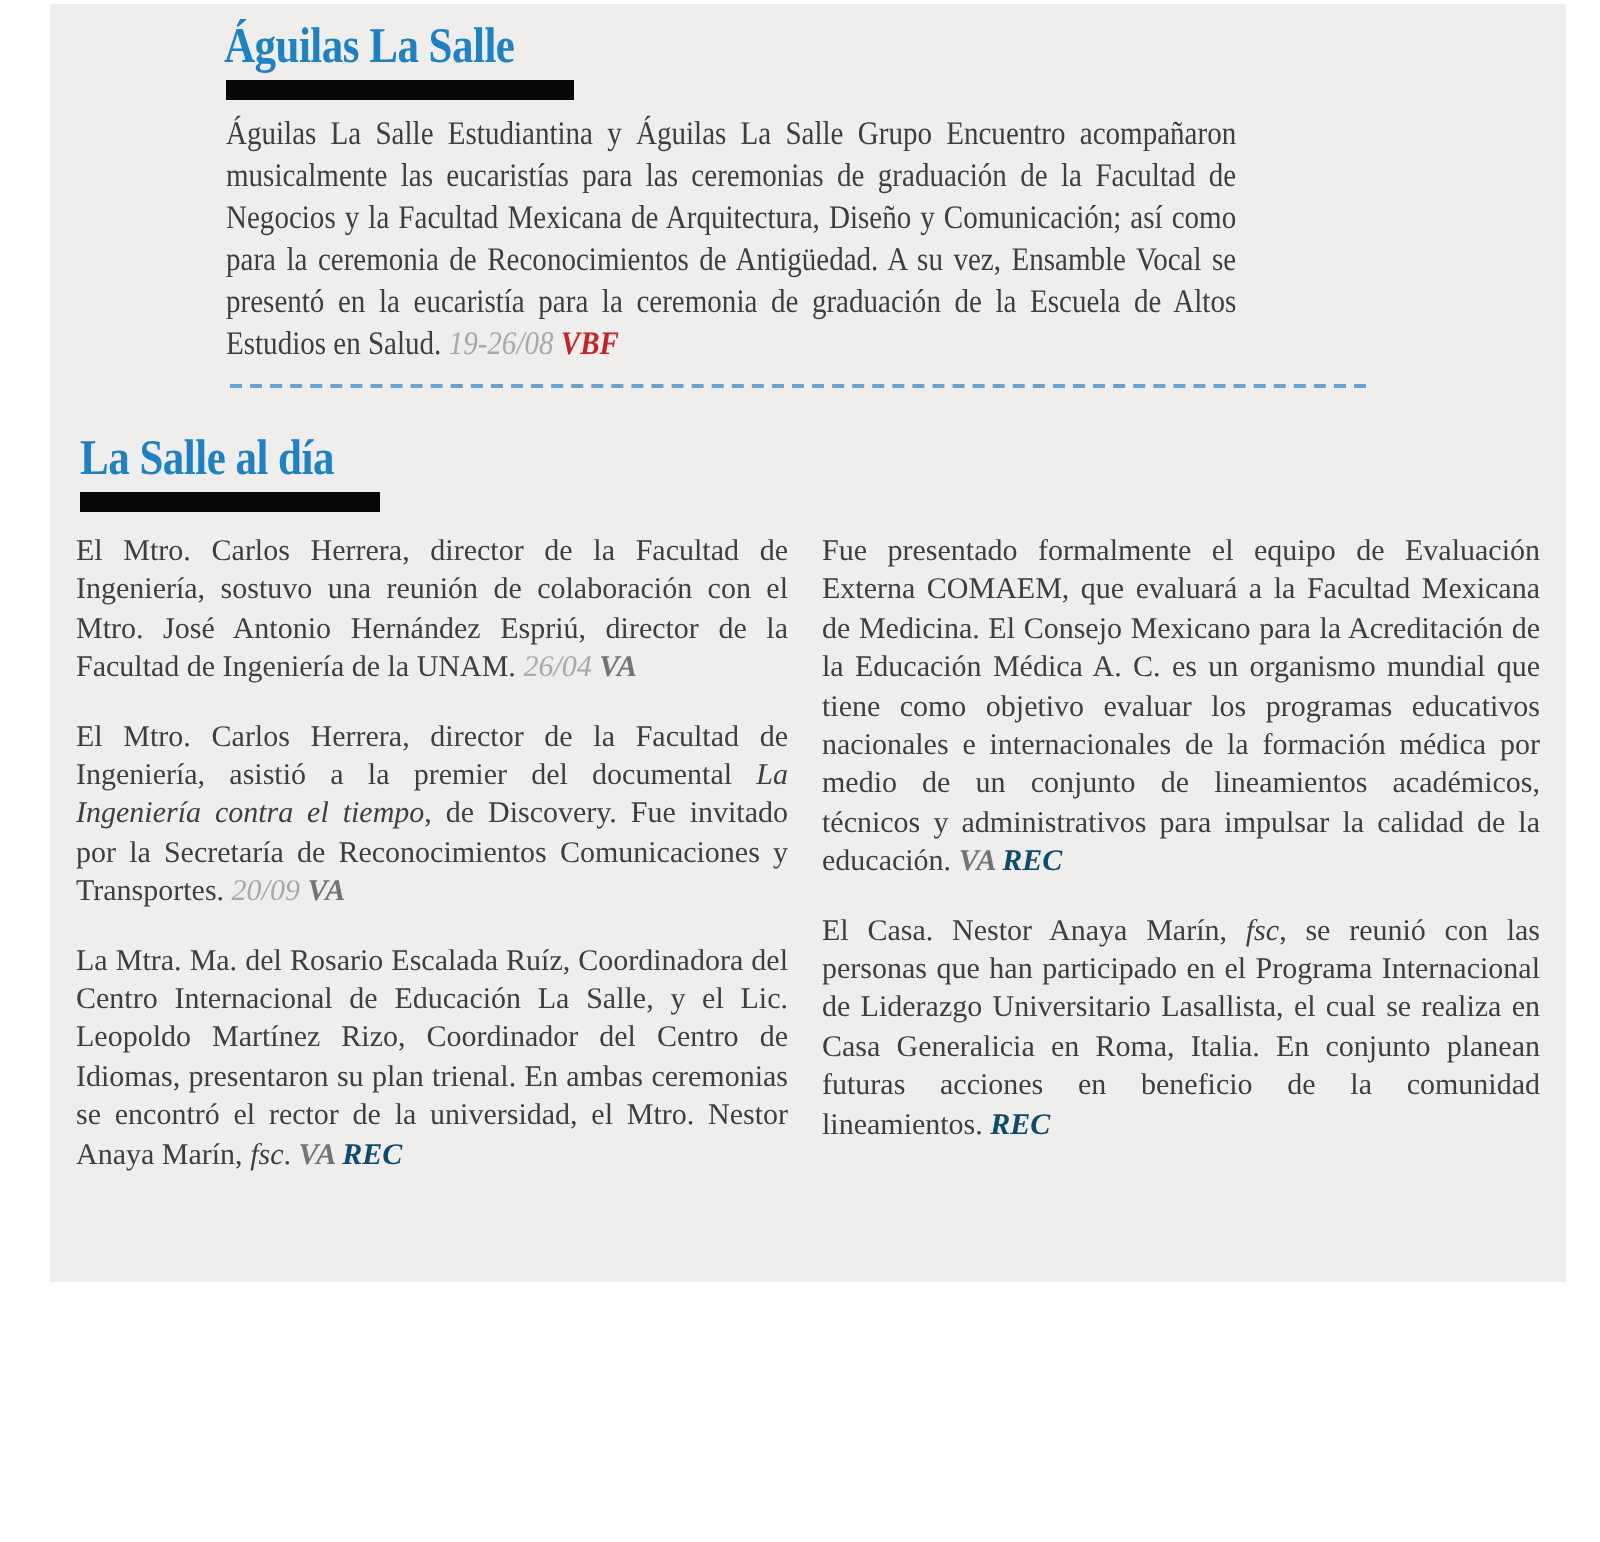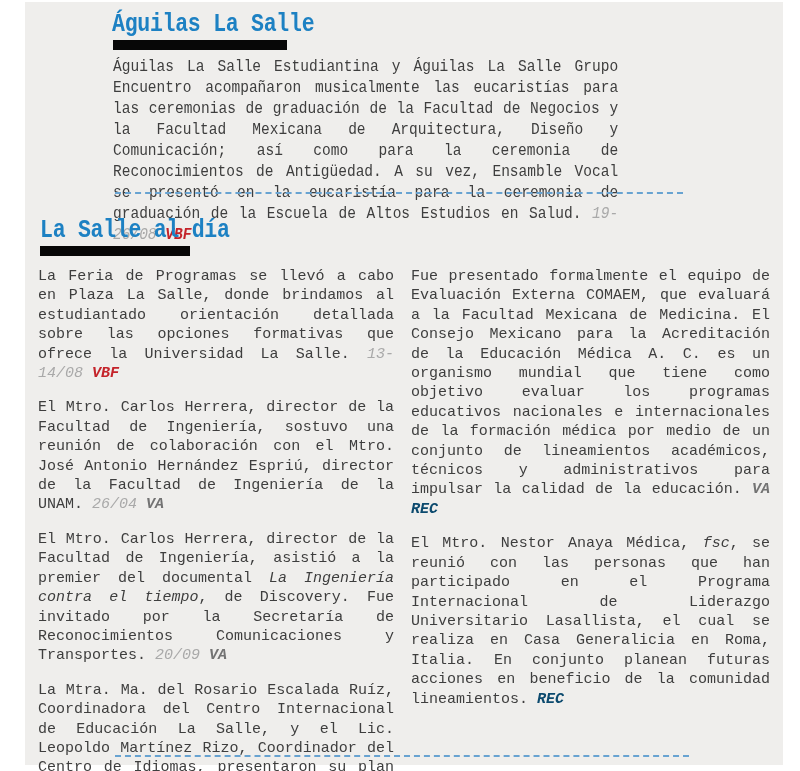--- a/index.html
+++ b/index.html
@@ -1,23 +1,23 @@
 <!DOCTYPE html>
 <html><head>
 <meta charset="utf-8">
 <style>
   * { margin: 0; padding: 0; box-sizing: border-box; }
   html, body { background: #ffffff; }
   .canvas {
     position: relative;
     width: 800px;
-    height: 771px;
+    height: 641px;
     background: #ffffff;
     overflow: hidden;
-    font-family: Liberation Mono, monospace;
+    font-family: Liberation Serif, serif;
   }
   .page-bg {
     position: absolute;
     left: 25px; top: 2px;
     width: 758px; height: 763px;
     background: #efeeec;
   }
   .section-title {
     position: absolute;
     color: #1d81c3;
@@ -83,25 +83,24 @@
 
   <p class="lead-para"><span>Águilas La Salle Estudiantina y Águilas La Salle Grupo Encuentro acompañaron musicalmente las eucaristías para las ceremonias de graduación de la Facultad de Negocios y la Facultad Mexicana de Arquitectura, Diseño y Comunicación; así como para la ceremonia de Reconocimientos de Antigüedad. A su vez, Ensamble Vocal se presentó en la eucaristía para la ceremonia de graduación de la Escuela de Altos Estudios en Salud. </span><span class="run-date">19-26/08 </span><span class="run-vbf">VBF</span></p>
 
   <div class="divider divider-mid"></div>
 
   <h2 class="section-title title-aldia">La Salle al día</h2>
   <div class="title-bar bar-aldia"></div>
 
   <div class="columns">
     <div class="col col-left">
-      <p><span>La Feria de Programas se llevó a cabo en Plaza La Salle, donde brindamos al estudiantado orientación detallada sobre las opciones formativas que ofrece la Universidad La Salle. </span><span class="run-date">13-14/08 </span><span class="run-vbf">VBF</span></p>
       <p><span>El Mtro. Carlos Herrera, director de la Facultad de Ingeniería, sostuvo una reunión de colaboración con el Mtro. José Antonio Hernández Espriú, director de la Facultad de Ingeniería de la UNAM. </span><span class="run-date">26/04 </span><span class="run-va">VA</span></p>
       <p><span>El Mtro. Carlos Herrera, director de la Facultad de Ingeniería, asistió a la premier del documental </span><span class="run-i">La Ingeniería contra el tiempo</span><span>, de Discovery. Fue invitado por la Secretaría de Reconocimientos Comunicaciones y Transportes. </span><span class="run-date">20/09 </span><span class="run-va">VA</span></p>
       <p><span>La Mtra. Ma. del Rosario Escalada Ruíz, Coordinadora del Centro Internacional de Educación La Salle, y el Lic. Leopoldo Martínez Rizo, Coordinador del Centro de Idiomas, presentaron su plan trienal. En ambas ceremonias se encontró el rector de la universidad, el Mtro. Nestor Anaya Marín, </span><span class="run-i">fsc</span><span>. </span><span class="run-va">VA </span><span class="run-rec">REC</span></p>
     </div>
     <div class="col col-right">
       <p><span>Fue presentado formalmente el equipo de Evaluación Externa COMAEM, que evaluará a la Facultad Mexicana de Medicina. El Consejo Mexicano para la Acreditación de la Educación Médica A. C. es un organismo mundial que tiene como objetivo evaluar los programas educativos nacionales e internacionales de la formación médica por medio de un conjunto de lineamientos académicos, técnicos y administrativos para impulsar la calidad de la educación. </span><span class="run-va">VA </span><span class="run-rec">REC</span></p>
-      <p><span>El Mtro. Nestor Anaya Médica, </span><span class="run-i">fsc</span><span>, se reunió con las personas que han participado en el Programa Internacional de Liderazgo Universitario Lasallista, el cual se realiza en Casa Generalicia en Roma, Italia. En conjunto planean futuras acciones en beneficio de la comunidad lineamientos. </span><span class="run-rec">REC</span></p>
+      <p><span>El Casa. Nestor Anaya Marín, </span><span class="run-i">fsc</span><span>, se reunió con las personas que han participado en el Programa Internacional de Liderazgo Universitario Lasallista, el cual se realiza en Casa Generalicia en Roma, Italia. En conjunto planean futuras acciones en beneficio de la comunidad lineamientos. </span><span class="run-rec">REC</span></p>
     </div>
   </div>
 
   <div class="divider divider-bottom"></div>
 </div>
 
 </body></html>

